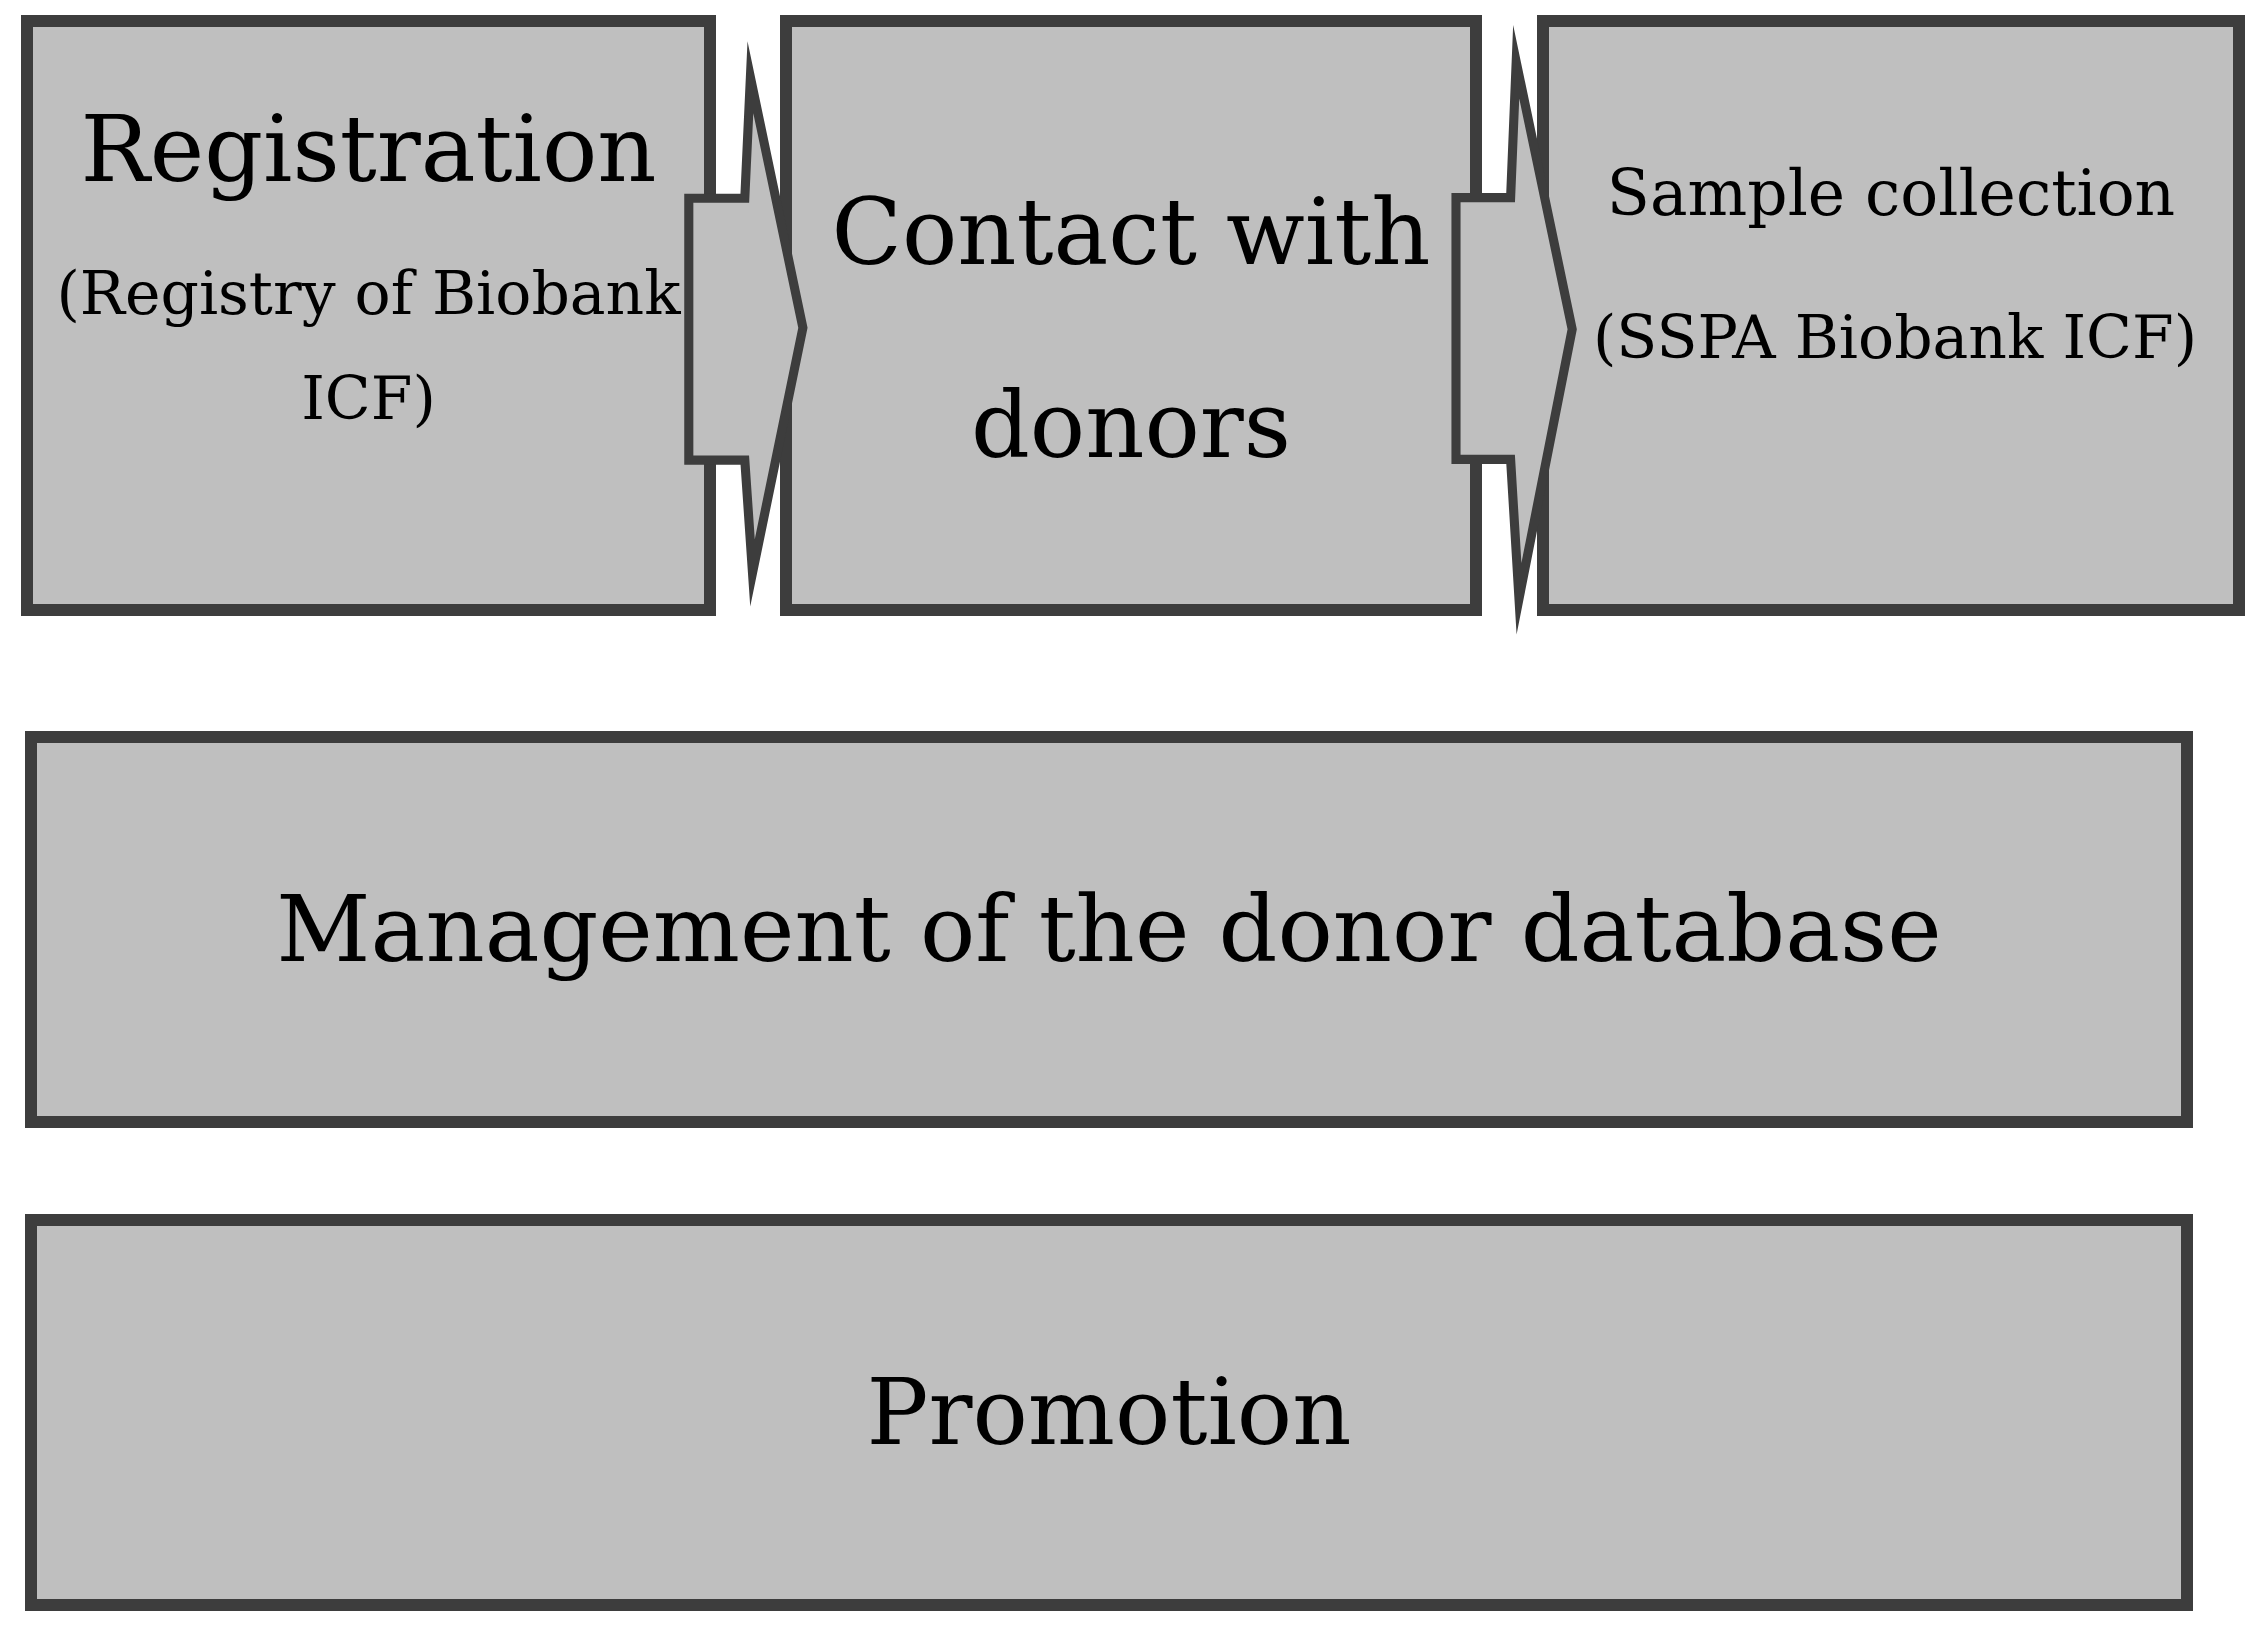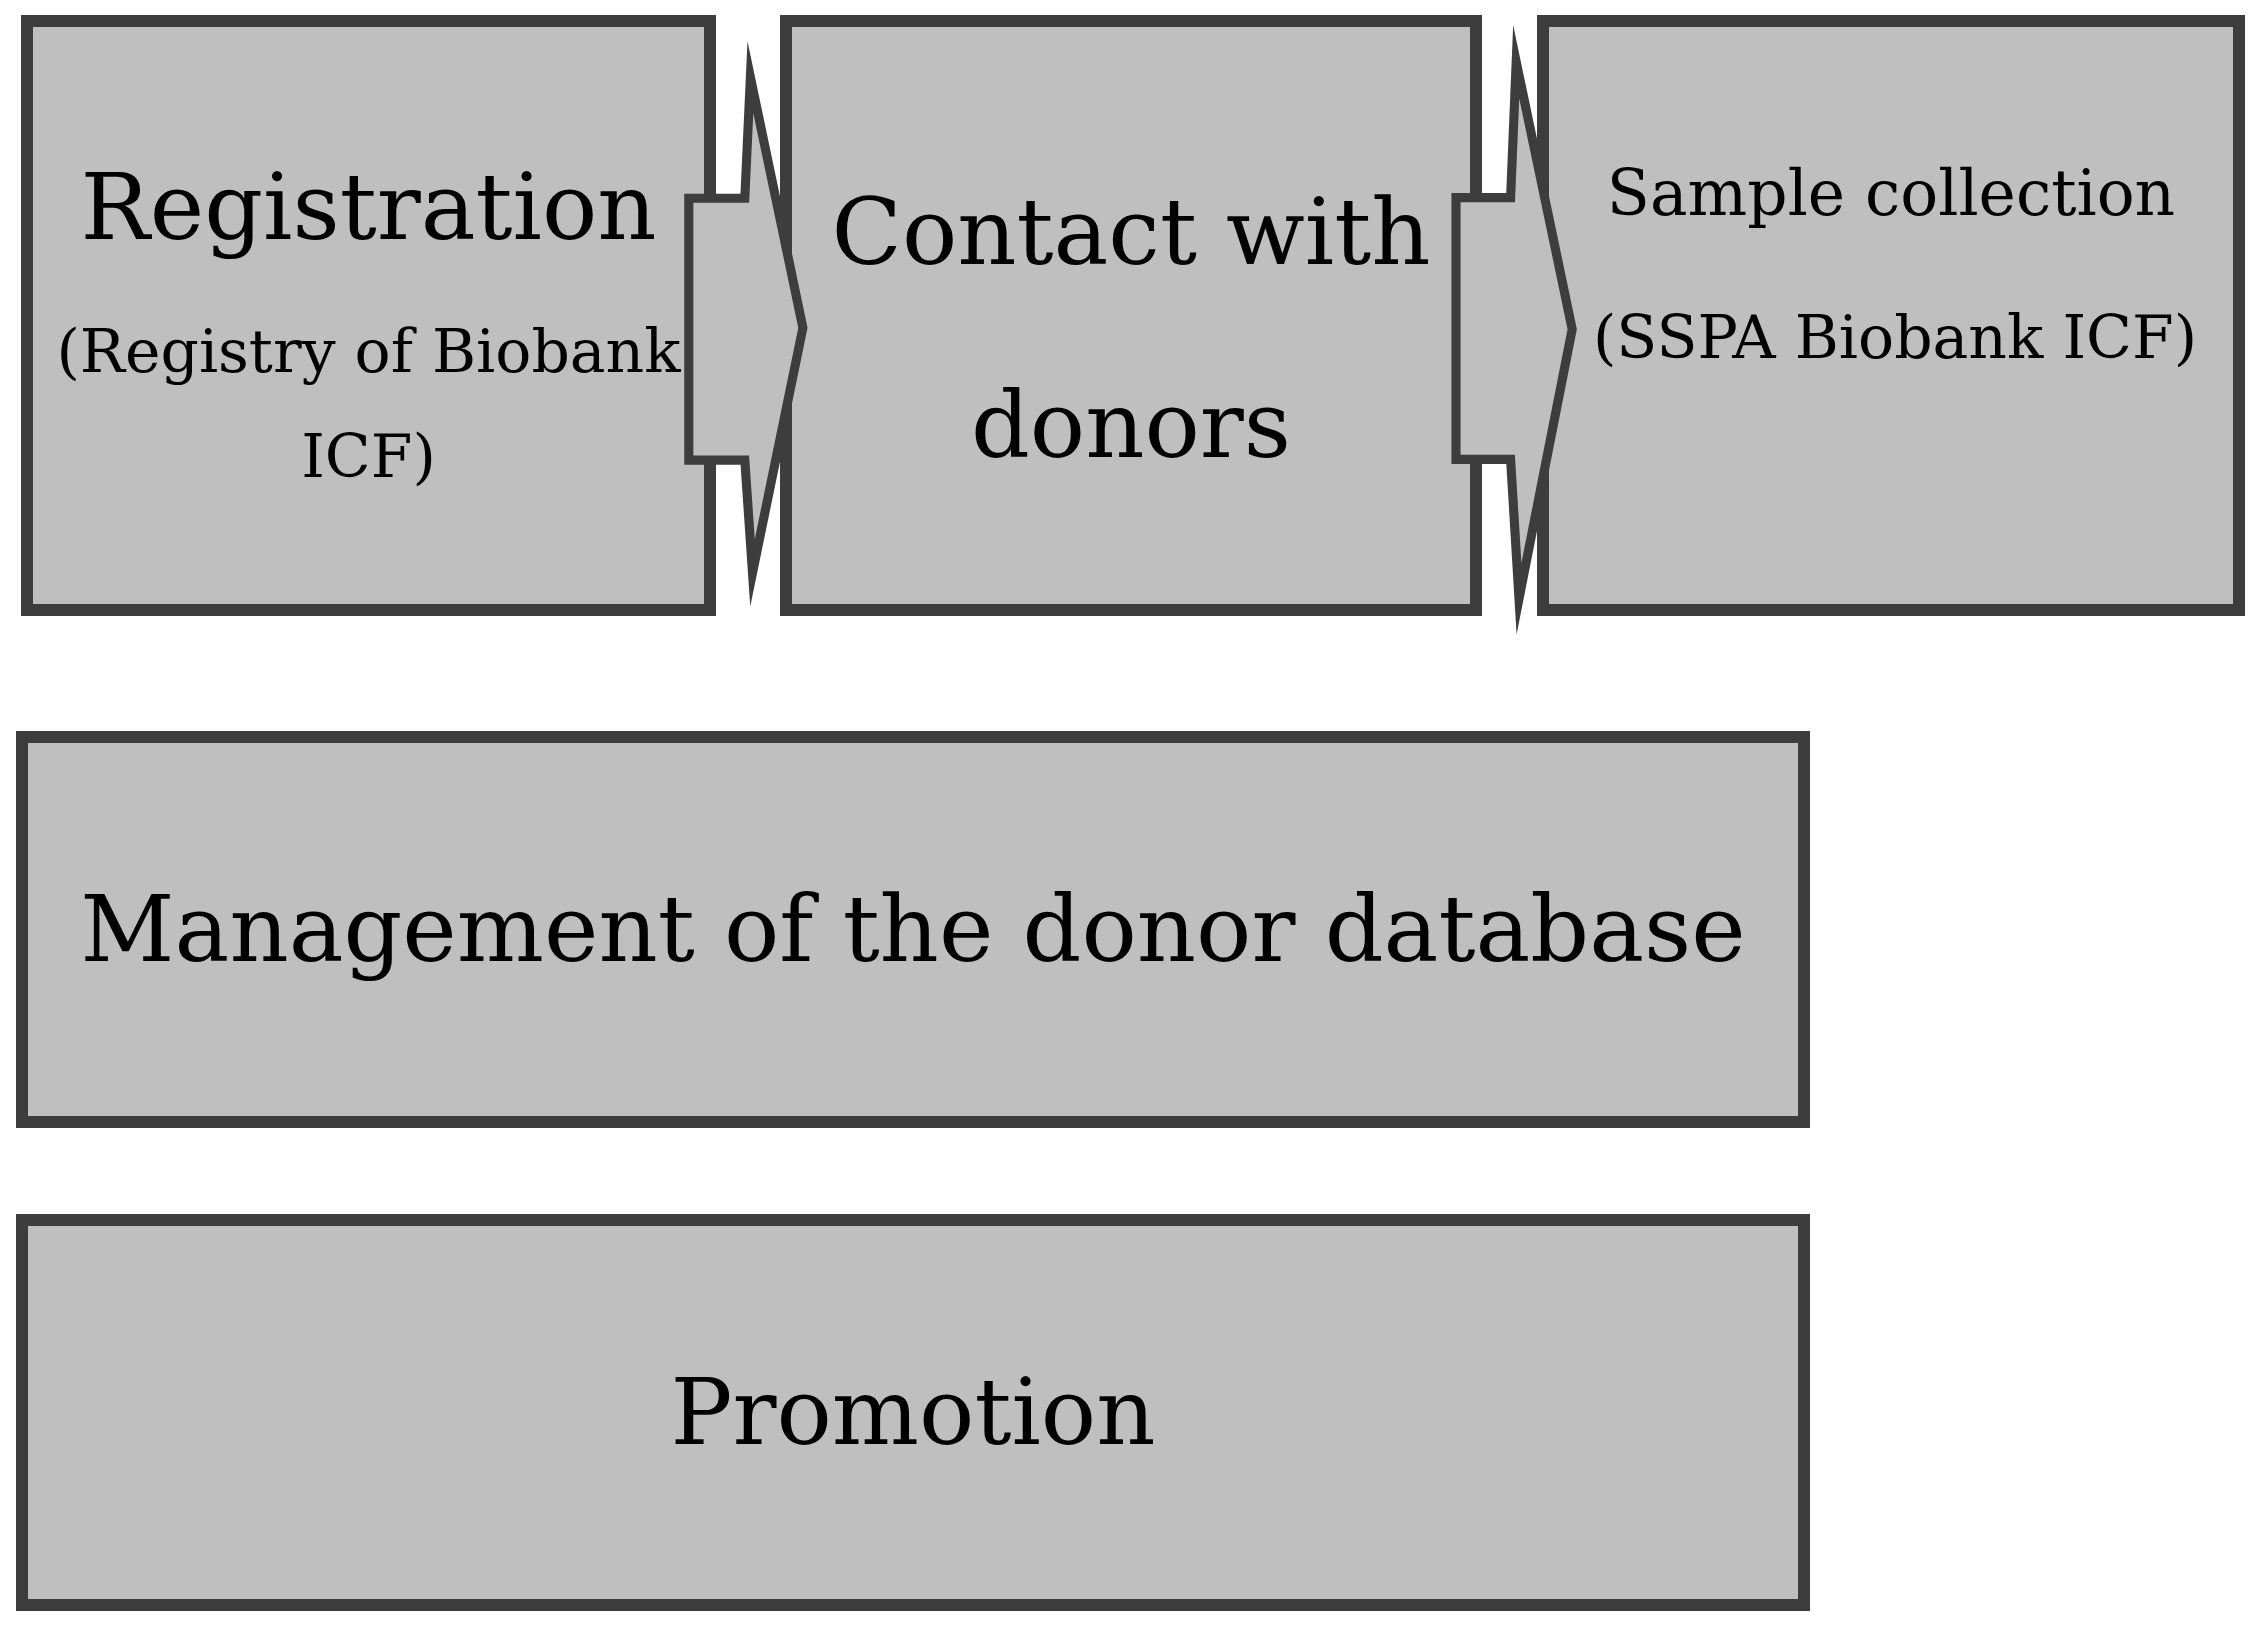--- a/index.html
+++ b/index.html
@@ -17,28 +17,28 @@
     overflow: hidden;
   }
   .box {
     position: absolute;
     box-sizing: border-box;
     background: #bfbfbf;
     border: 12.6px solid #3d3d3d;
     text-align: center;
   }
   
-  .box-step1 { left: 21px;   top: 15.4px; width: 695px;  height: 601px; padding-top: 114px; }
+  .box-step1 { left: 21px;   top: 15.4px; width: 695px;  height: 601px; padding-top: 56px; }
   .box-step2 { left: 780px; top: 15.4px; width: 702px; height: 601px; padding-top: 109px; }
   .box-step3 { left: 1537px; top: 15.4px; width: 708px; height: 601px; padding-top: 65px;  }
   
   .band {
     position: absolute;
-    left: 16px;
-    width: 1794px;
+    left: 25px;
+    width: 2168px;
     height: 397px;
     box-sizing: border-box;
     background: #bfbfbf;
     border: 12.6px solid #3d3d3d;
     display: flex;
     align-items: center;
     justify-content: center;
     text-align: left;
   }
   .band-management { top: 731px; }

